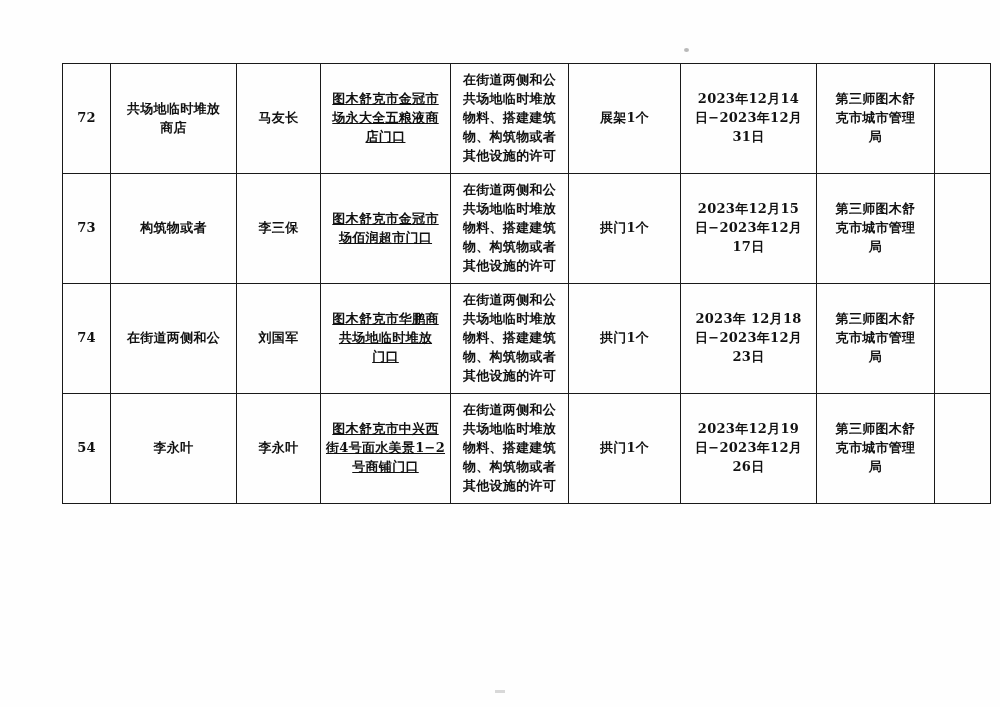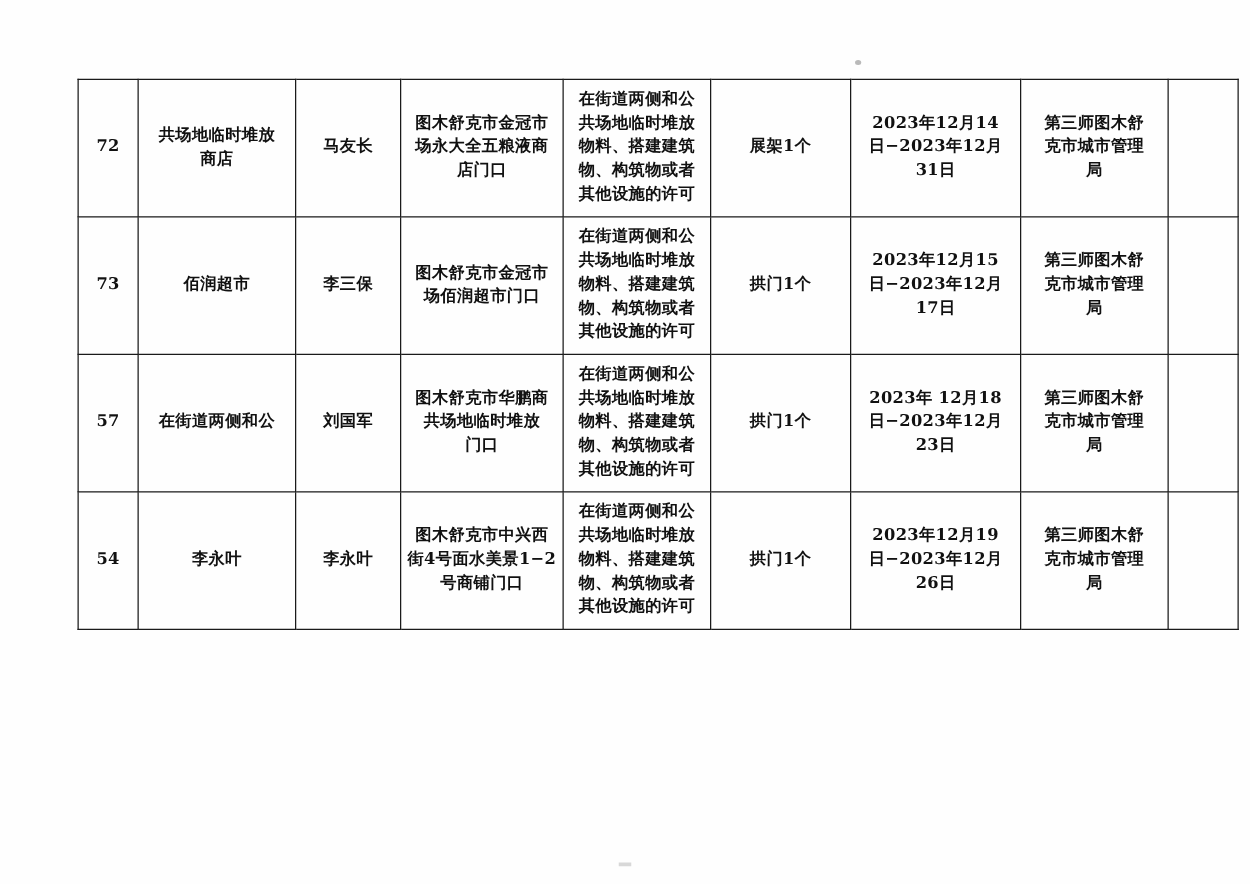--- a/index.html
+++ b/index.html
@@ -38,21 +38,21 @@
     color: #111;
     font-family: "DejaVu Serif", "Liberation Serif", serif;
     font-size: 13px;
     line-height: 1.45;
     letter-spacing: 0.3px;
     font-weight: 600;
   }
   .col-idx   { width: 48px;  font-size: 14px; margin-left: 35px; }
   .col-name  { width: 126px; }
   .col-person{ width: 84px;  }
-  .col-loc   { width: 130px; font-size: 12.5px; }
+  .col-loc   { width: 130px; font-size: 12.5px; text-decoration: underline; }
   .col-item  { width: 118px; font-size: 12.5px; }
   .col-scale { width: 112px; }
   .col-date  { width: 136px; font-size: 12.5px; }
   .col-org   { width: 118px; font-size: 12.5px; }
   .col-tail  { width: 56px;  }
   tr.data-row { height: 110px; }
   .cell-text {
     display: block;
     white-space: pre-wrap;
     word-break: break-all;
@@ -133,21 +133,21 @@
           </td>
         <td class="col-tail">
             <span class="cell-text"></span>
           </td>
       </tr>
       <tr class="data-row">
         <td class="col-idx">
             <span class="cell-text">73</span>
           </td>
         <td class="col-name">
-            <span class="cell-text">佰润超市</span>
+            <span class="cell-text">构筑物或者</span>
           </td>
         <td class="col-person">
             <span class="cell-text">李三保</span>
           </td>
         <td class="col-loc">
             <span class="cell-text">图木舒克市金冠市
 场佰润超市门口</span>
           </td>
         <td class="col-item">
             <span class="cell-text">在街道两侧和公
@@ -168,21 +168,21 @@
             <span class="cell-text">第三师图木舒
 克市城市管理
 局</span>
           </td>
         <td class="col-tail">
             <span class="cell-text"></span>
           </td>
       </tr>
       <tr class="data-row">
         <td class="col-idx">
-            <span class="cell-text">57</span>
+            <span class="cell-text">74</span>
           </td>
         <td class="col-name">
             <span class="cell-text">在街道两侧和公</span>
           </td>
         <td class="col-person">
             <span class="cell-text">刘国军</span>
           </td>
         <td class="col-loc">
             <span class="cell-text">图木舒克市华鹏商
 共场地临时堆放

